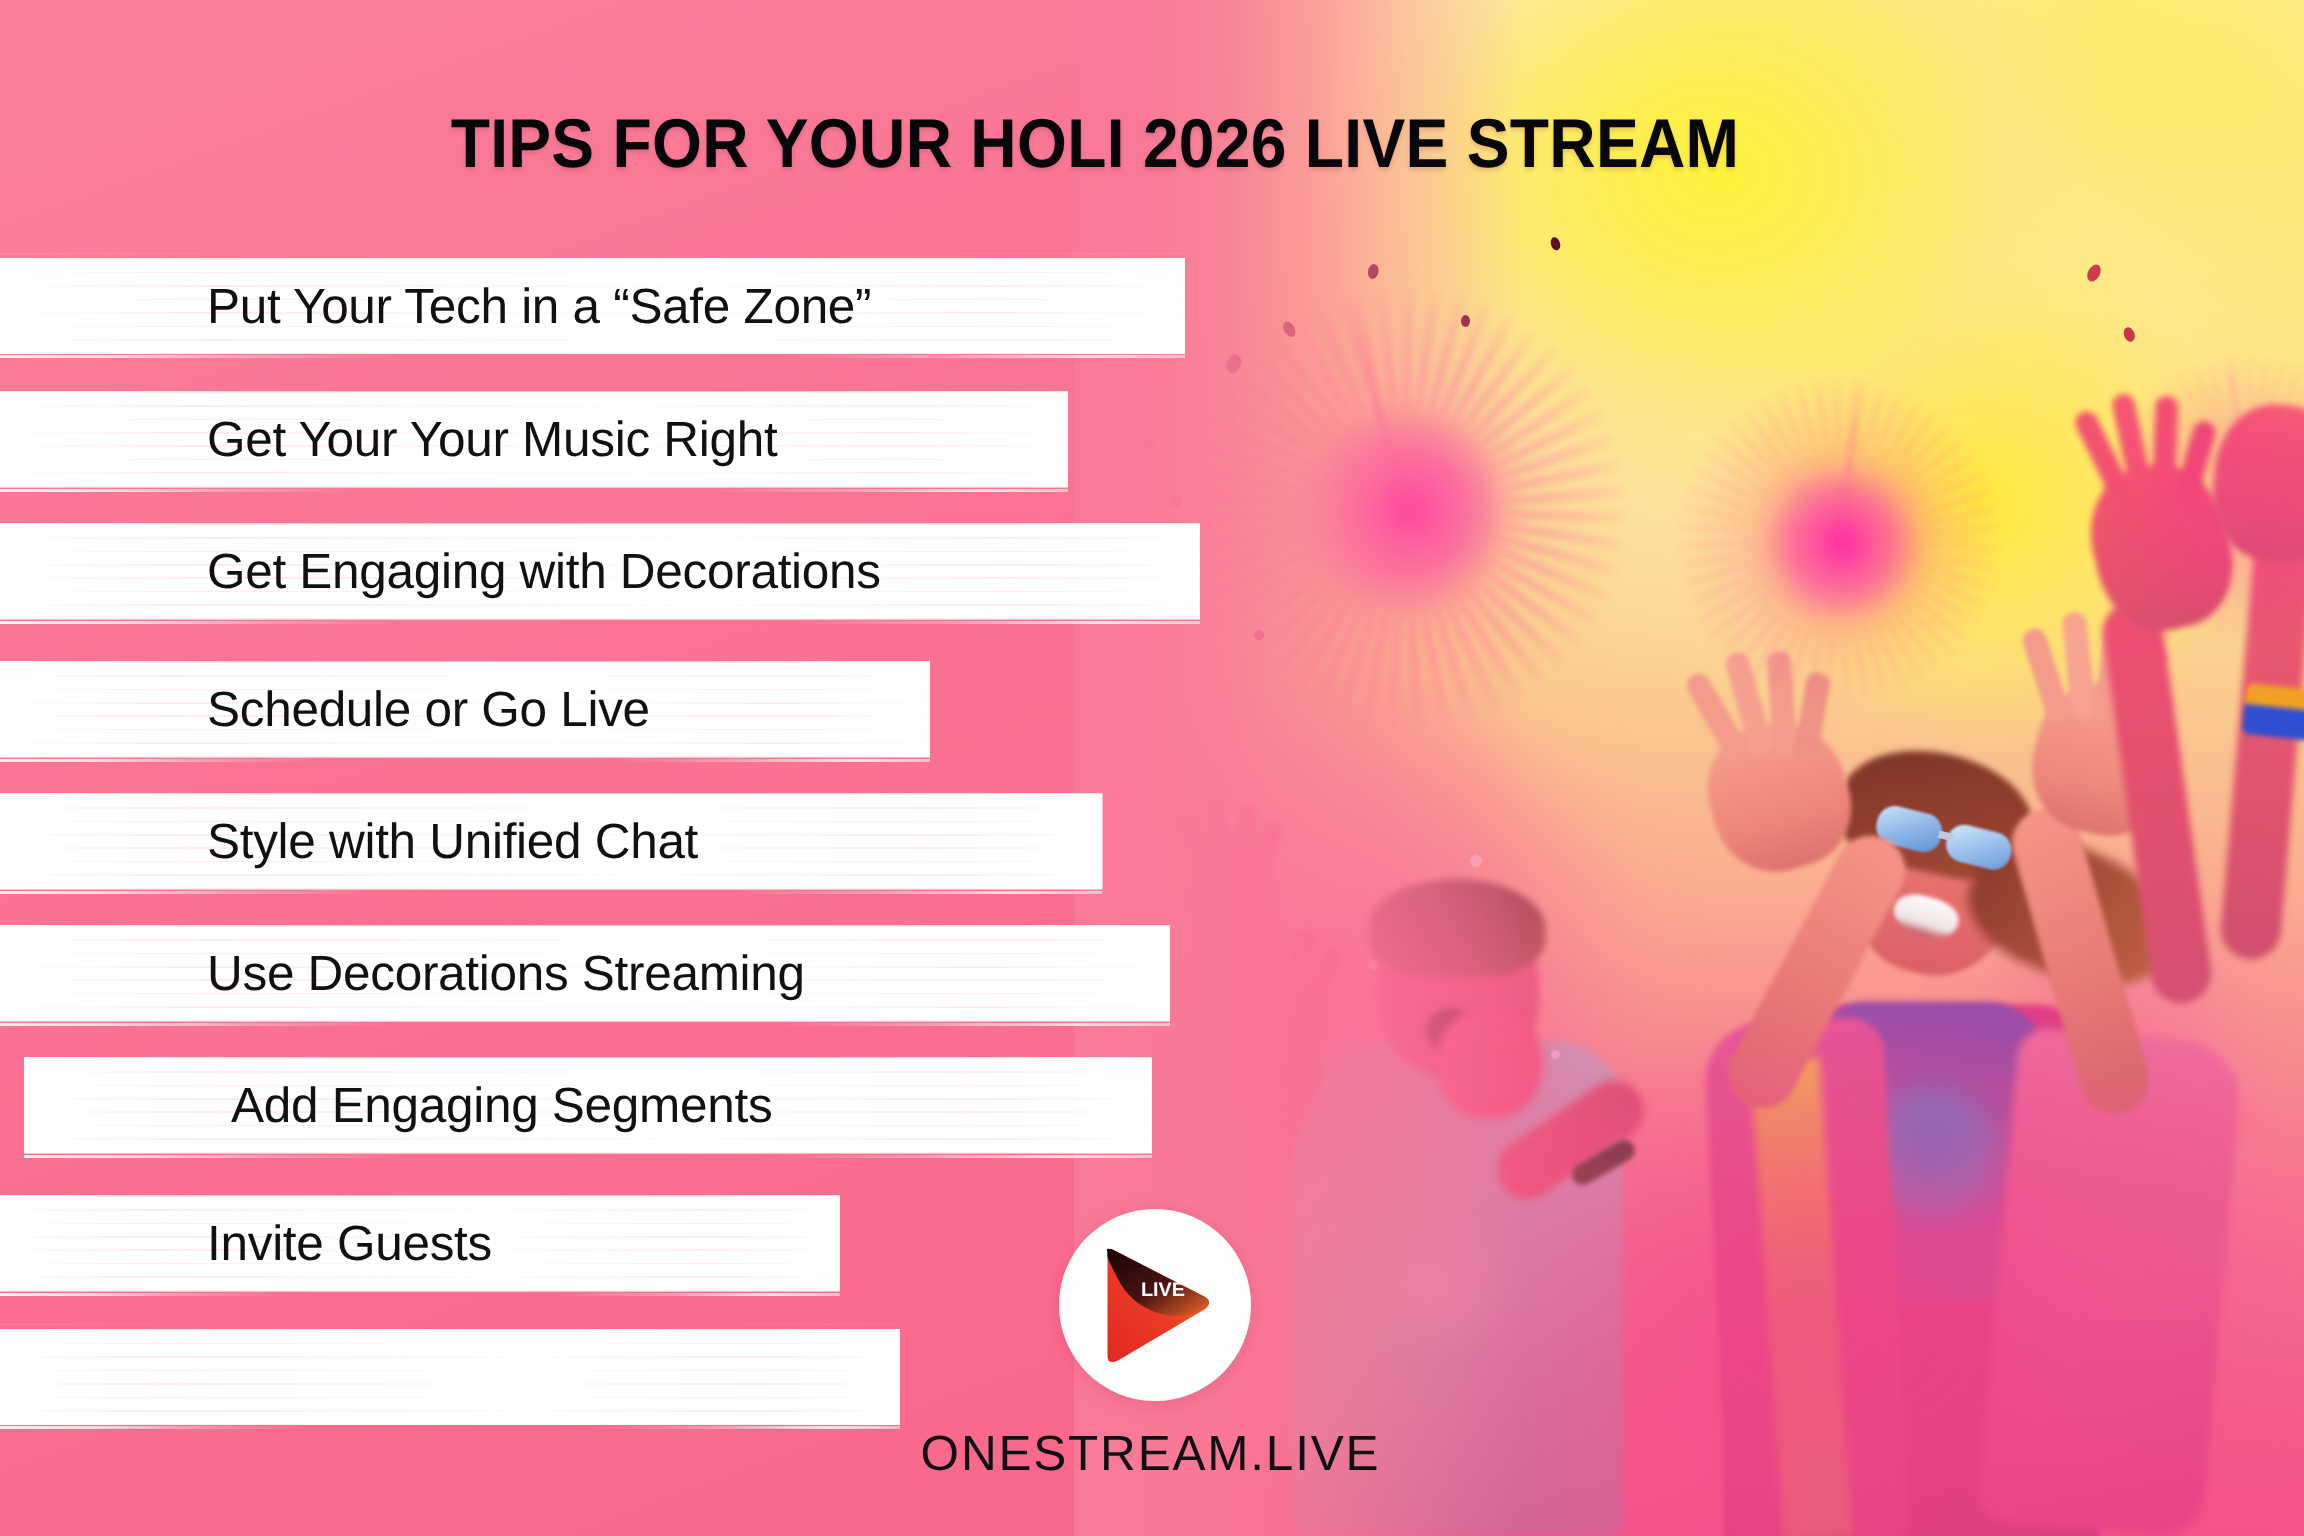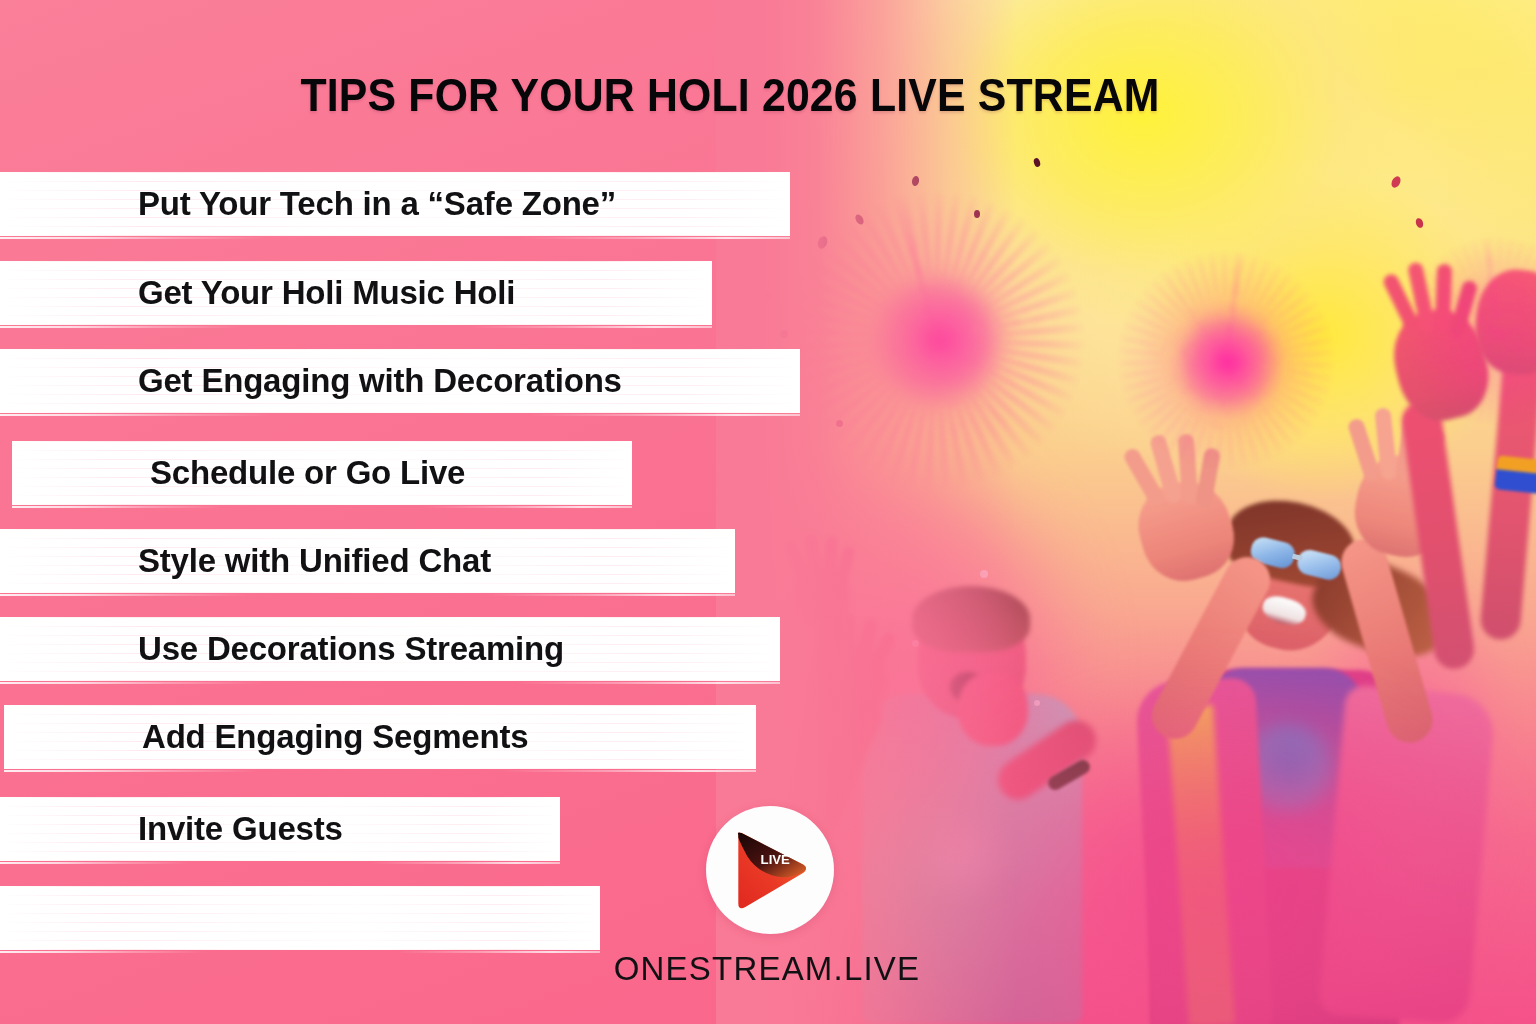--- a/index.html
+++ b/index.html
@@ -154,21 +154,21 @@
         transparent 1px, transparent 9px);
     -webkit-mask-image:linear-gradient(90deg, transparent 0%, rgba(0,0,0,.6) 18%, rgba(0,0,0,.25) 42%, rgba(0,0,0,.1) 60%, rgba(0,0,0,.55) 84%, transparent 100%);
             mask-image:linear-gradient(90deg, transparent 0%, rgba(0,0,0,.6) 18%, rgba(0,0,0,.25) 42%, rgba(0,0,0,.1) 60%, rgba(0,0,0,.55) 84%, transparent 100%);
     opacity:.85;
   }
   .tip .label {
     position:relative;
     z-index:2;
     margin-left:138px;
     font-size:33px;
-    font-weight:bold;
+    font-weight:normal;
     color:#111114;
     white-space:nowrap;
     letter-spacing:-.2px;
   }
 
   
   .logo-wrap {
     position:absolute;
     left:706px; top:806px;
     width:128px; height:128px;
@@ -391,33 +391,33 @@
       </div>
       <div class="label">Put Your Tech in a “Safe Zone”</div>
     </div>
 
     <div class="tip" style="top:261px; left:0;">
       <div class="stroke" style="width:712px;">
         <div class="body"></div>
           <div class="streaks"></div>
           <div class="grain"></div>
       </div>
-      <div class="label">Get Your Holi Music Holi</div>
+      <div class="label">Get Your Your Music Right</div>
     </div>
 
     <div class="tip" style="top:349px; left:0;">
       <div class="stroke" style="width:800px;">
         <div class="body"></div>
           <div class="streaks"></div>
           <div class="grain"></div>
       </div>
       <div class="label">Get Engaging with Decorations</div>
     </div>
 
-    <div class="tip" style="top:441px; left:12px;">
+    <div class="tip" style="top:441px; left:0;">
       <div class="stroke" style="width:620px;">
         <div class="body"></div>
           <div class="streaks"></div>
           <div class="grain"></div>
       </div>
       <div class="label">Schedule or Go Live</div>
     </div>
 
     <div class="tip" style="top:529px; left:0;">
       <div class="stroke" style="width:735px;">
@@ -430,21 +430,21 @@
 
     <div class="tip" style="top:617px; left:0;">
       <div class="stroke" style="width:780px;">
         <div class="body"></div>
           <div class="streaks"></div>
           <div class="grain"></div>
       </div>
       <div class="label">Use Decorations Streaming</div>
     </div>
 
-    <div class="tip" style="top:705px; left:4px;">
+    <div class="tip" style="top:705px; left:16px;">
       <div class="stroke" style="width:752px;">
         <div class="body"></div>
           <div class="streaks"></div>
           <div class="grain"></div>
       </div>
       <div class="label">Add Engaging Segments</div>
     </div>
 
     <div class="tip" style="top:797px; left:0;">
       <div class="stroke" style="width:560px;">

